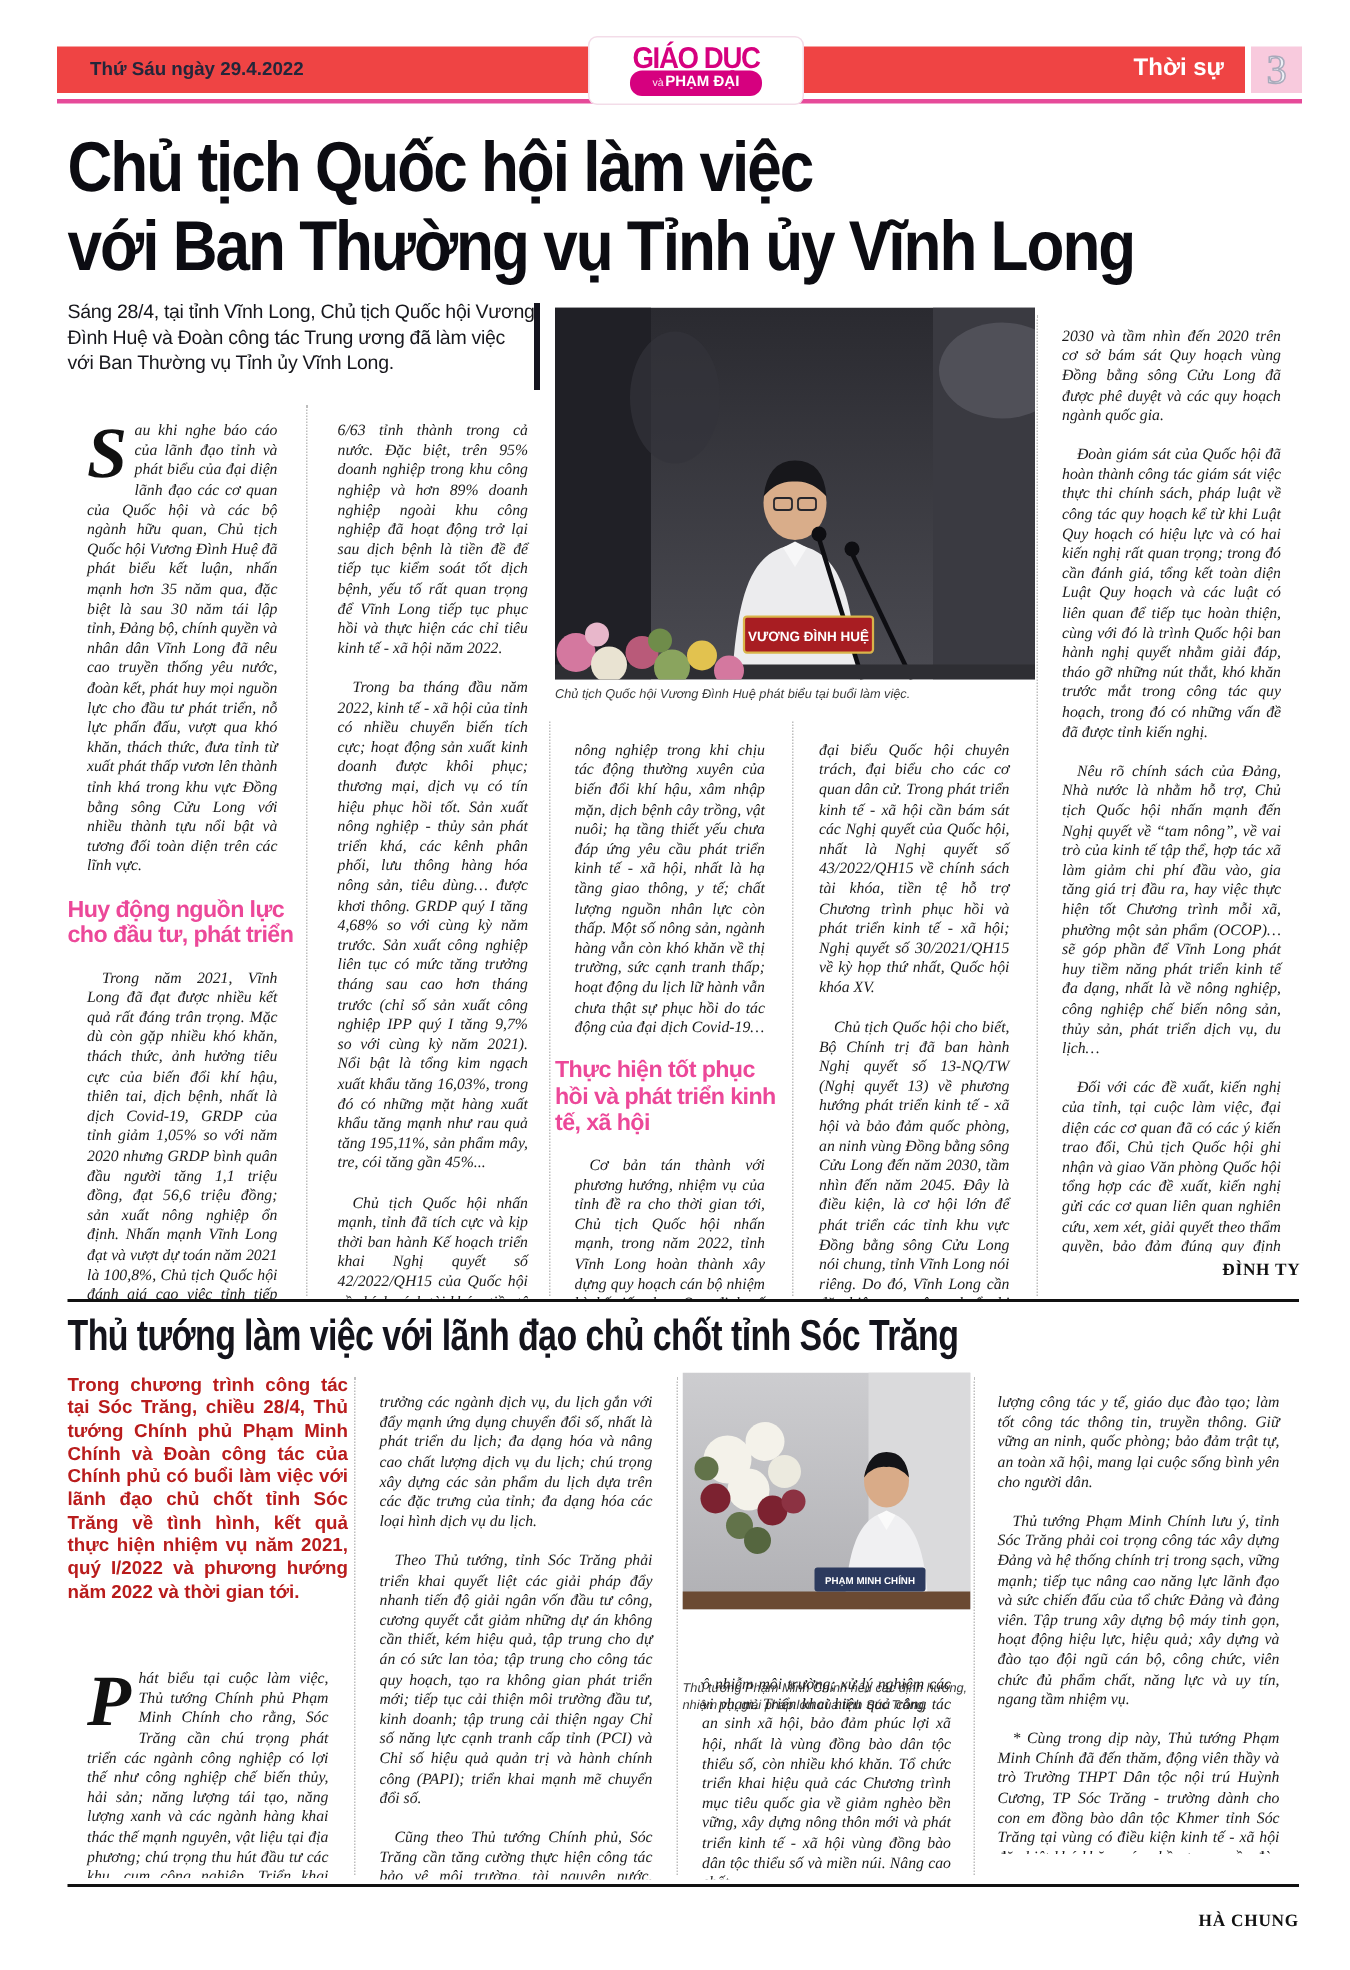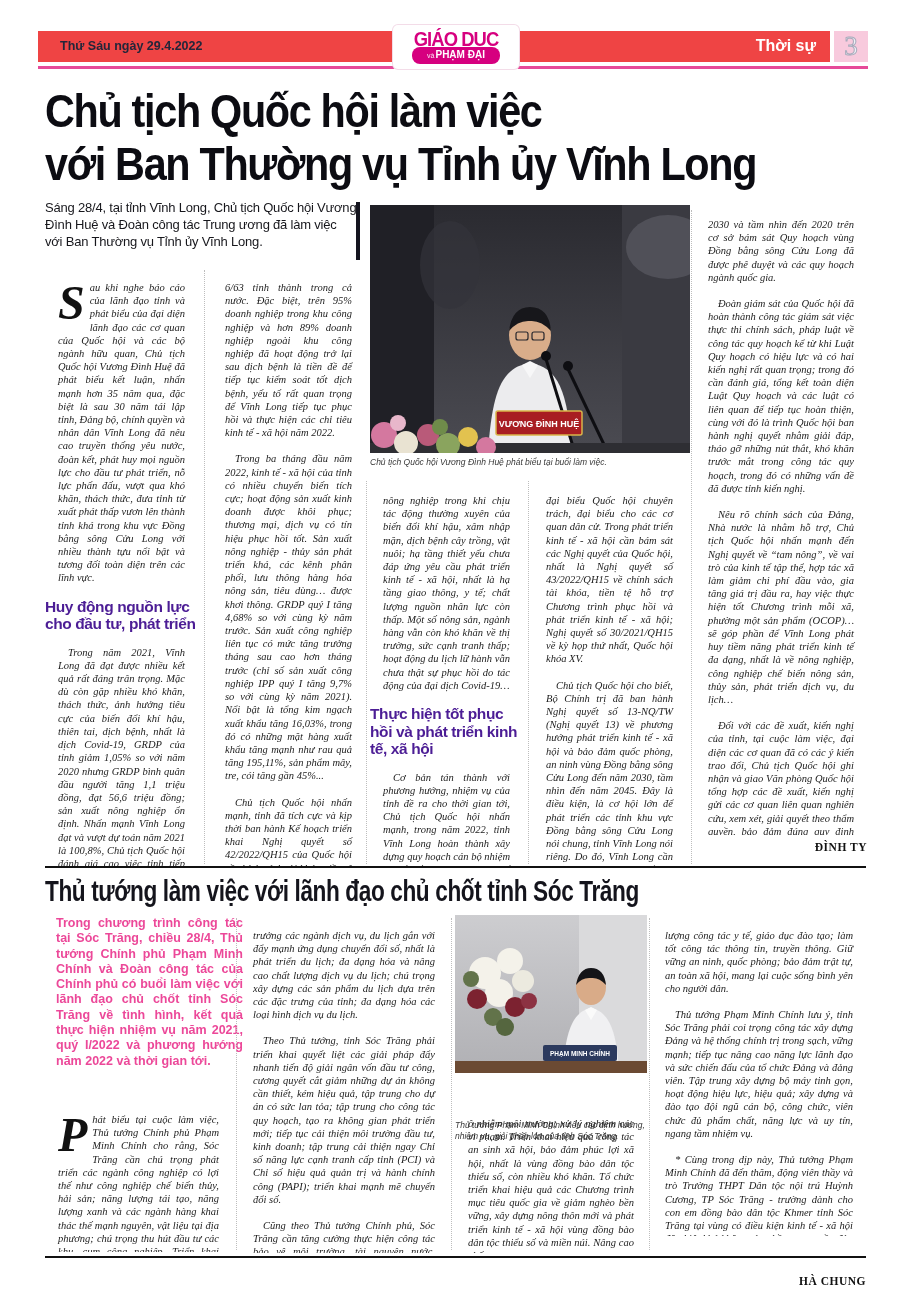--- a/index.html
+++ b/index.html
@@ -9,50 +9,50 @@
   .topbar{position:absolute;left:38px;top:31px;width:792px;height:31px;background:#ef4444;}
   .topbar .date{position:absolute;left:22px;top:7px;font:bold 12.5px/16px "Liberation Sans",sans-serif;
         color:#23263a;}
   .topbar .section{position:absolute;right:14px;top:5px;font:bold 16px/20px "Liberation Sans",sans-serif;
         color:#ffffff;}
   .pagebox{position:absolute;left:834px;top:31px;width:34px;height:31px;background:#f8cadd;
         display:flex;align-items:center;justify-content:center;}
   .pagebox .num{font:300 27px/27px "Liberation Serif",serif;color:#eef0f6;
         -webkit-text-stroke:1px #a9aabb;}
   .pinkrule{position:absolute;left:38px;top:66px;width:830px;height:3px;background:#e64a99;}
-  .logo-card{position:absolute;left:393px;top:25px;width:126px;height:44px;background:#ffffff;
+  .logo-card{position:absolute;left:393px;top:25px;width:142px;height:44px;background:#ffffff;
         border-radius:5px;text-align:center;box-shadow:0 0 0 1px #f3dce8;}
   .logo-top{font:bold 20px/22px "Liberation Sans",sans-serif;color:#d6007f;letter-spacing:-1px;
         transform:scaleX(.92);margin-top:3px;}
   .logo-ribbon{position:relative;margin:-3px auto 0;width:88px;background:#d6007f;color:#fff;
         border-radius:8px;font:bold 10px/13px "Liberation Sans",sans-serif;padding:1px 0 2px;}
   .logo-va{font-size:7px;opacity:.9;margin-right:1px;font-weight:normal;}
   
   .h1block{position:absolute;left:45px;top:84px;}
   .h1line{display:inline-block;transform:scaleX(.88);transform-origin:0 50%;white-space:nowrap;
         font:bold 47px/53px "Liberation Sans",sans-serif;letter-spacing:-1.5px;color:#0c0c12;}
   .h2line{position:absolute;left:45px;top:875px;display:inline-block;transform:scaleX(.78);
         transform-origin:0 50%;white-space:nowrap;
         font:bold 29px/32px "Liberation Sans",sans-serif;letter-spacing:-0.5px;color:#14141c;}
   
   .lead1{position:absolute;left:45px;top:199px;width:312px;
         font:13px/17px "Liberation Sans",sans-serif;letter-spacing:-0.2px;color:#17171c;}
   .leadbar{position:absolute;left:356px;top:202px;width:4px;height:58px;background:#15151f;}
   .lead2{position:absolute;left:45px;top:916px;width:187px;
-        font:bold 12.5px/15.3px "Liberation Sans",sans-serif;text-align:justify;color:#ec4899;margin-left:11px;}
+        font:bold 12.5px/15.3px "Liberation Sans",sans-serif;text-align:justify;color:#b91c1c;}
   
   .body-col{position:absolute;overflow:hidden;font-family:"Liberation Serif",serif;
         font-size:10.5px;line-height:13.2px;text-align:justify;color:#1b1b1b;}
   .body-col p{margin:13px;text-indent:10px;font-style:italic;}
   .body-col p.cont{text-indent:0;}
   .body-col p.dropcap{text-indent:0;}
   .dropcap::first-letter{float:left;font-size:48px;line-height:39px;padding:2px 5px 0 0;
         font-weight:bold;font-family:"Liberation Serif",serif;color:#111;}
   .subhead{font:bold 15.5px/17.5px "Liberation Sans",sans-serif;letter-spacing:-0.4px;
-        margin:9px 0 5px;color:#4c1d95;text-align:left;text-indent:0;}
+        margin:9px 0 5px;color:#ec4899;text-align:left;text-indent:0;}
   .byline{position:absolute;font:bold 11.5px/14px "Liberation Serif",serif;color:#111;
         text-align:right;letter-spacing:.5px;}
   
   .photo{position:absolute;display:block;}
   .caption{position:absolute;font:italic 8.5px/11px "Liberation Sans",sans-serif;color:#3a3a3a;}
   
   .hrule{position:absolute;background:#111;}
   .dotrule{position:absolute;width:0;border-left:1px dotted #bdbdbd;}
 </style>
 </head>

